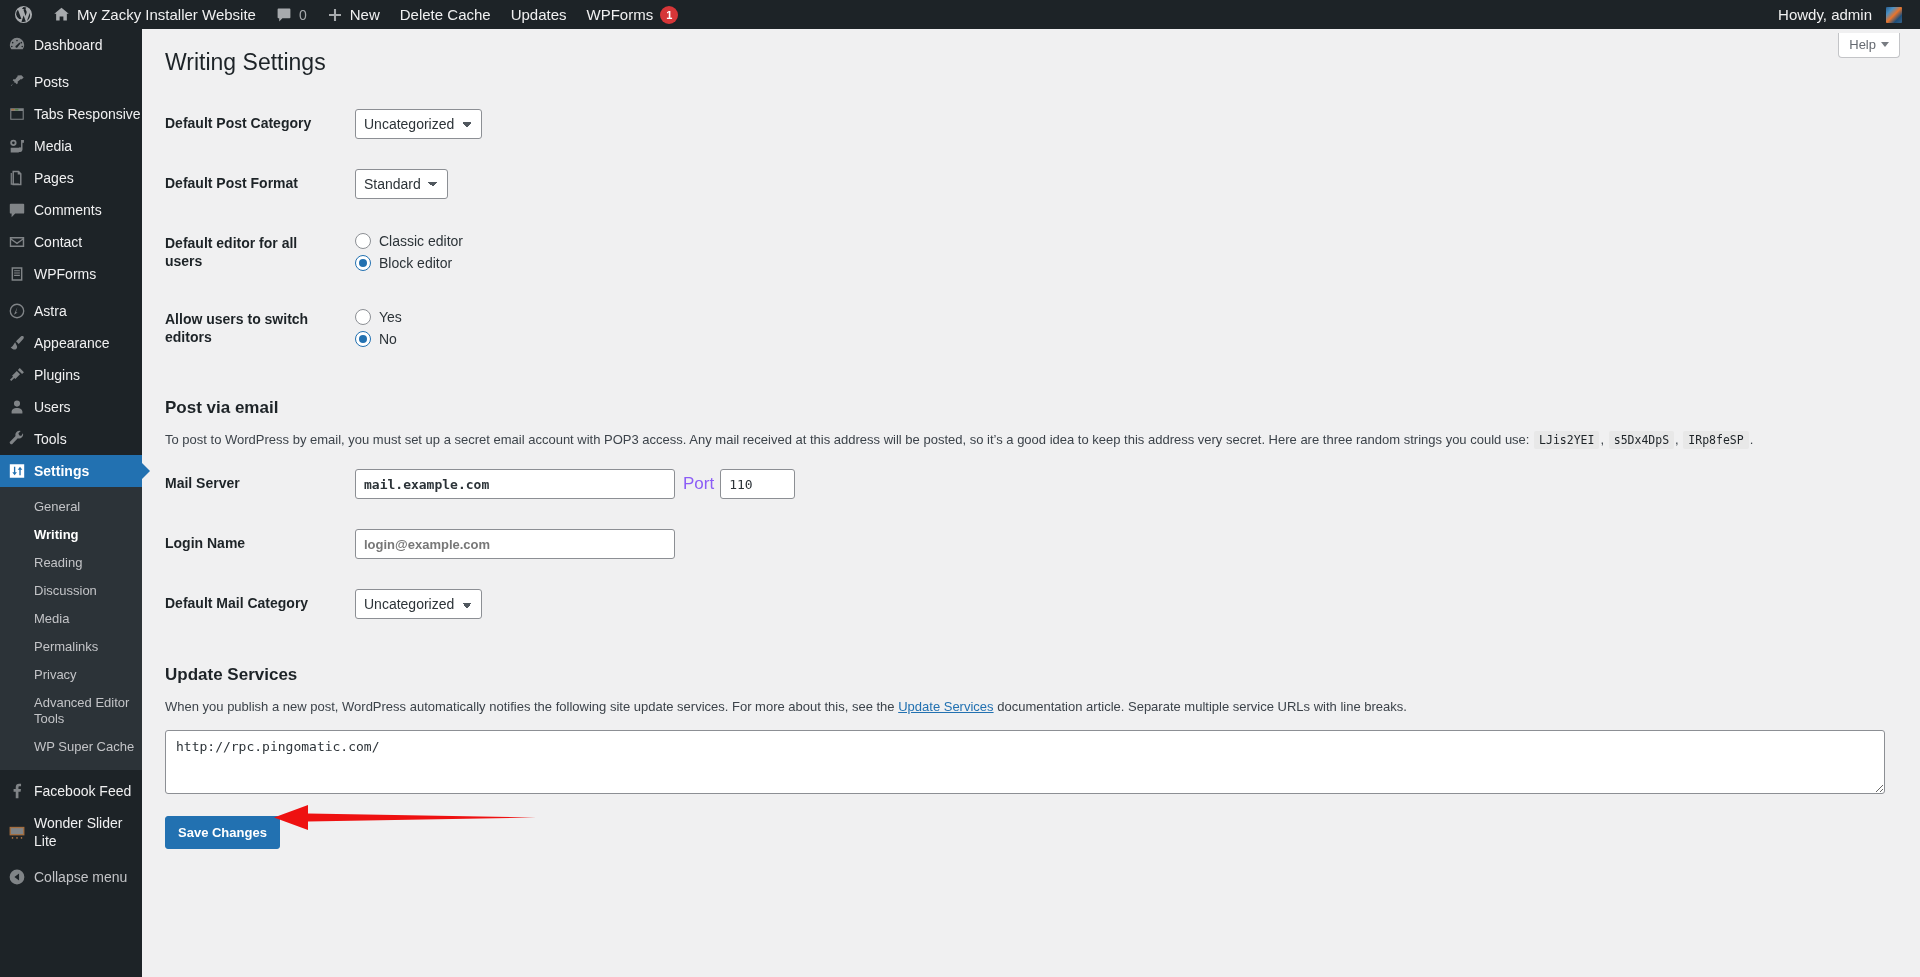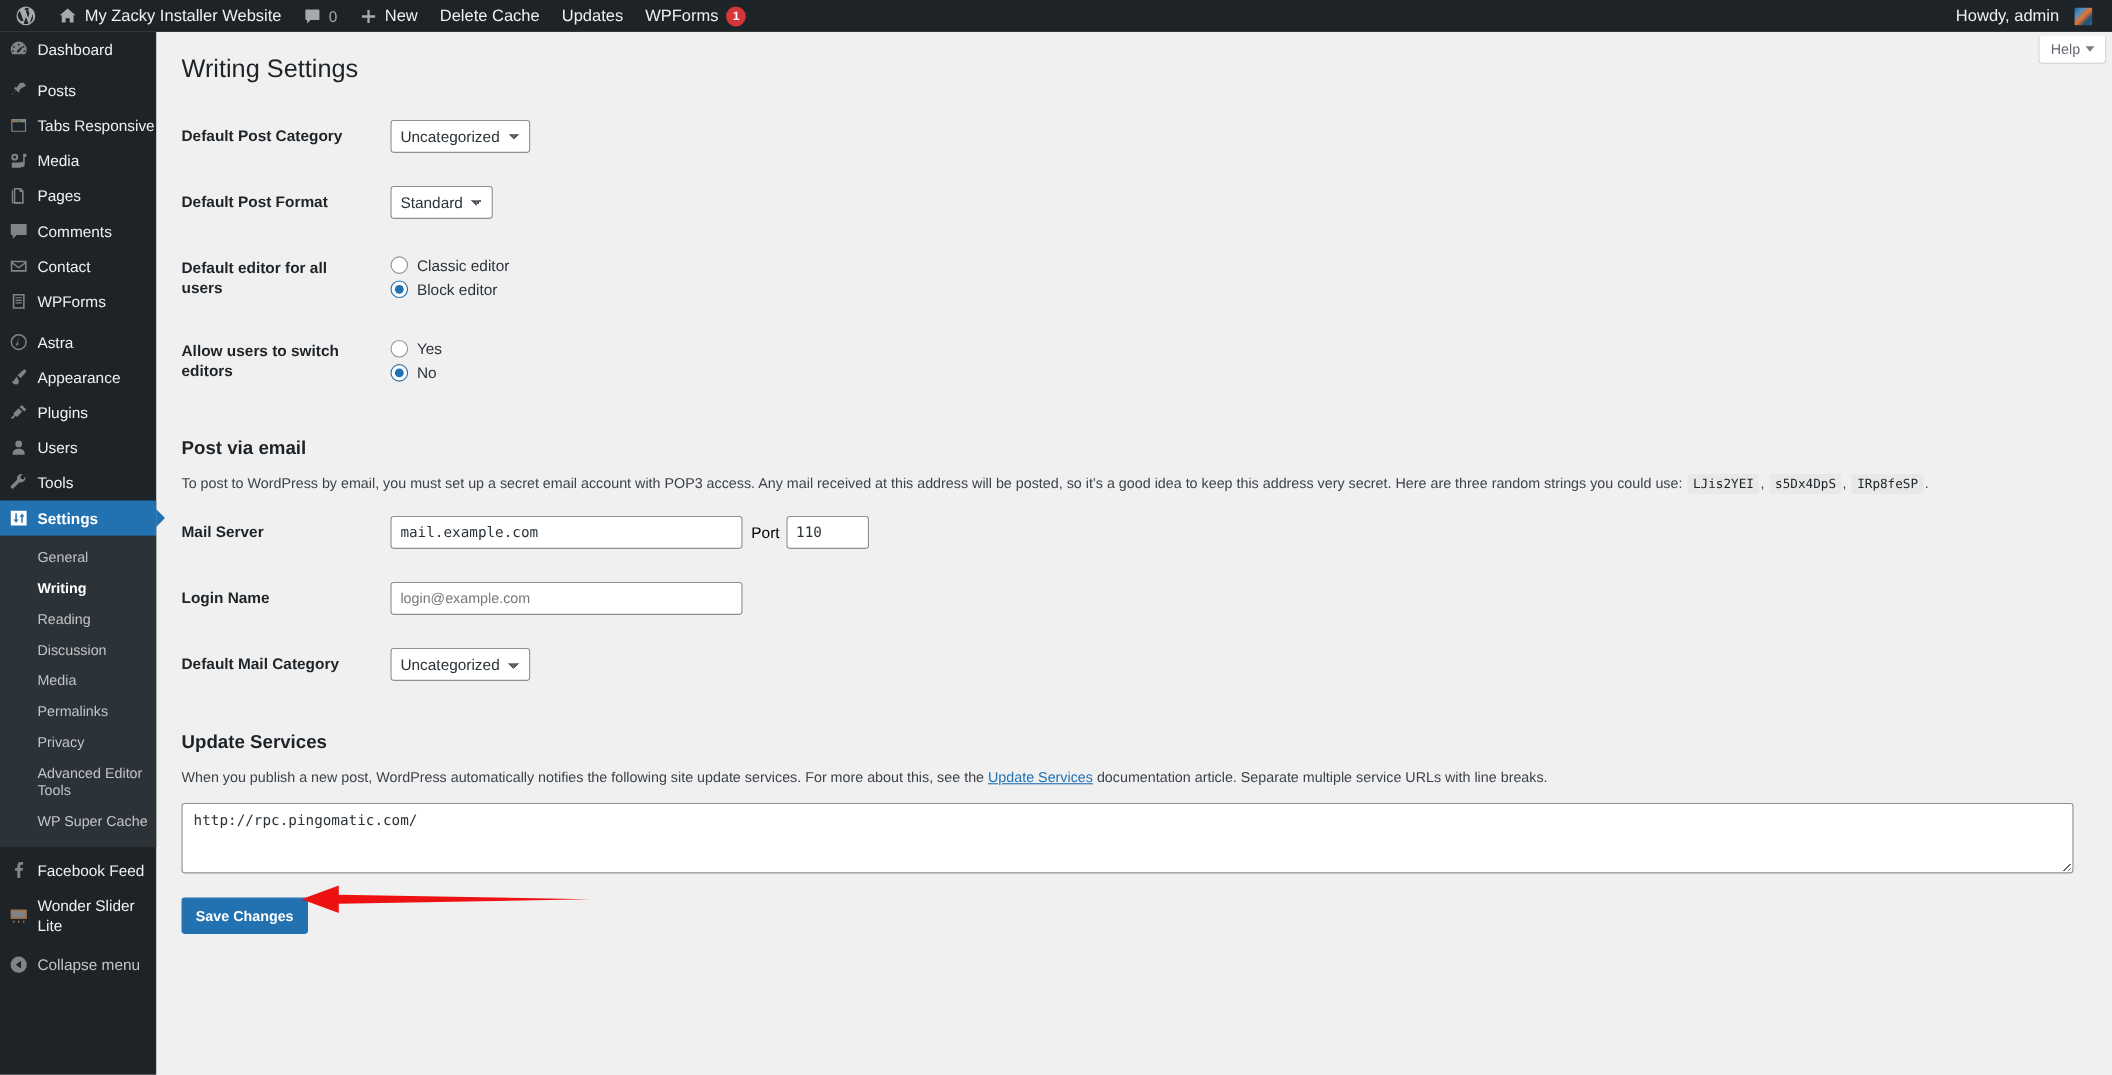--- a/index.html
+++ b/index.html
@@ -77,21 +77,21 @@
   .submenu li.current { color: #fff; font-weight: 600; }
   .collapse-wrap { margin-top: 4px; }
   .collapse-wrap .mlbl { color: #c3c4c7; }
 
   
   #wpbody {
     position: absolute; top: 29px; left: 145px; right: 0; bottom: 0;
     background: #f0f0f1; overflow: hidden;
   }
   #help-wrap {
-    position: absolute; top: 4px; right: 5px;
+    position: absolute; top: 4px; right: 20px;
   }
   .help-tab {
     display: inline-flex; align-items: center; gap: 5px;
     background: #fff; border: 1px solid #c3c4c7; border-top: none;
     border-radius: 0 0 4px 4px;
     padding: 4px 10px 5px; font-size: 13px; color: #646970; cursor: pointer;
   }
   .help-tab .caret {
     width: 0; height: 0; border-style: solid;
     border-width: 5px 4px 0 4px;
@@ -161,27 +161,27 @@
     width: 8px; height: 8px; border-radius: 50%; background: #2271b1;
   }
   .radio-label { font-size: 14px; color: #2c3338; cursor: pointer; }
 
   input.wp-text {
     font-family: "DejaVu Sans Mono", monospace;
     font-size: 13px; color: #2c3338;
     border: 1px solid #8c8f94; border-radius: 3px;
     background: #fff; padding: 4px 8px; height: 30px;
   }
-  input.wp-text.regular { width: 320px; }
+  input.wp-text.regular { width: 320px; font-weight: bold; }
   input.wp-text.small { width: 75px; }
   input.wp-text::placeholder {
     font-family: "Liberation Sans", sans-serif;
     color: #777; opacity: 1;
   }
-  .port-label { font-size: 14px; color: #000000; margin: 0 6px 0 8px; }
+  .port-label { font-size: 17px; color: #8b5cf6; margin: 0 6px 0 8px; }
   .inline-row { display: flex; align-items: center; }
 
   textarea.wp-textarea {
     width: 100%; max-width: 1720px; height: 64px;
     font-family: "DejaVu Sans Mono", monospace;
     font-size: 13px; color: #2c3338; line-height: 1.5;
     border: 1px solid #8c8f94; border-radius: 3px;
     background: #fff; padding: 6px 10px; resize: vertical;
     display: block;
   }

